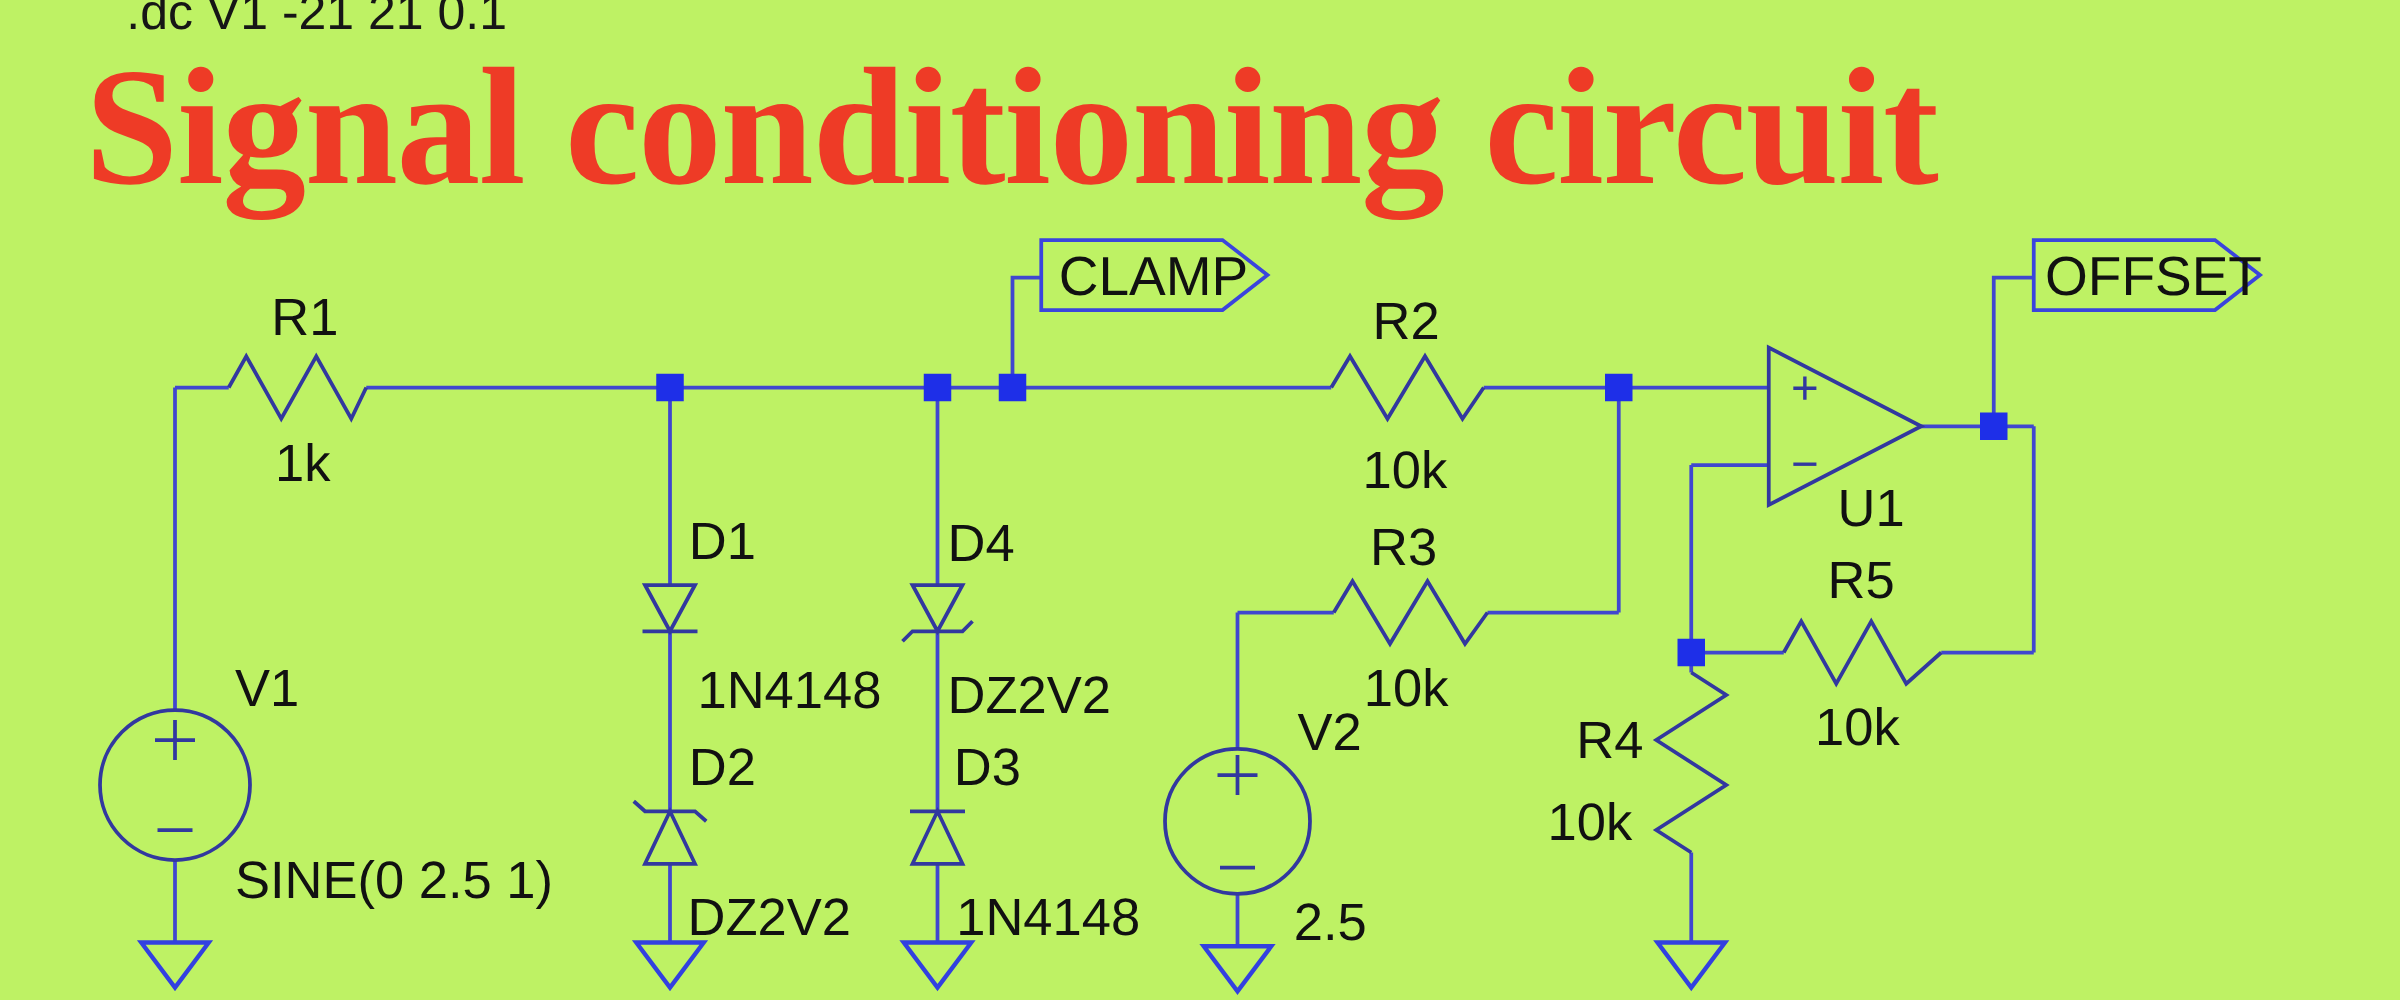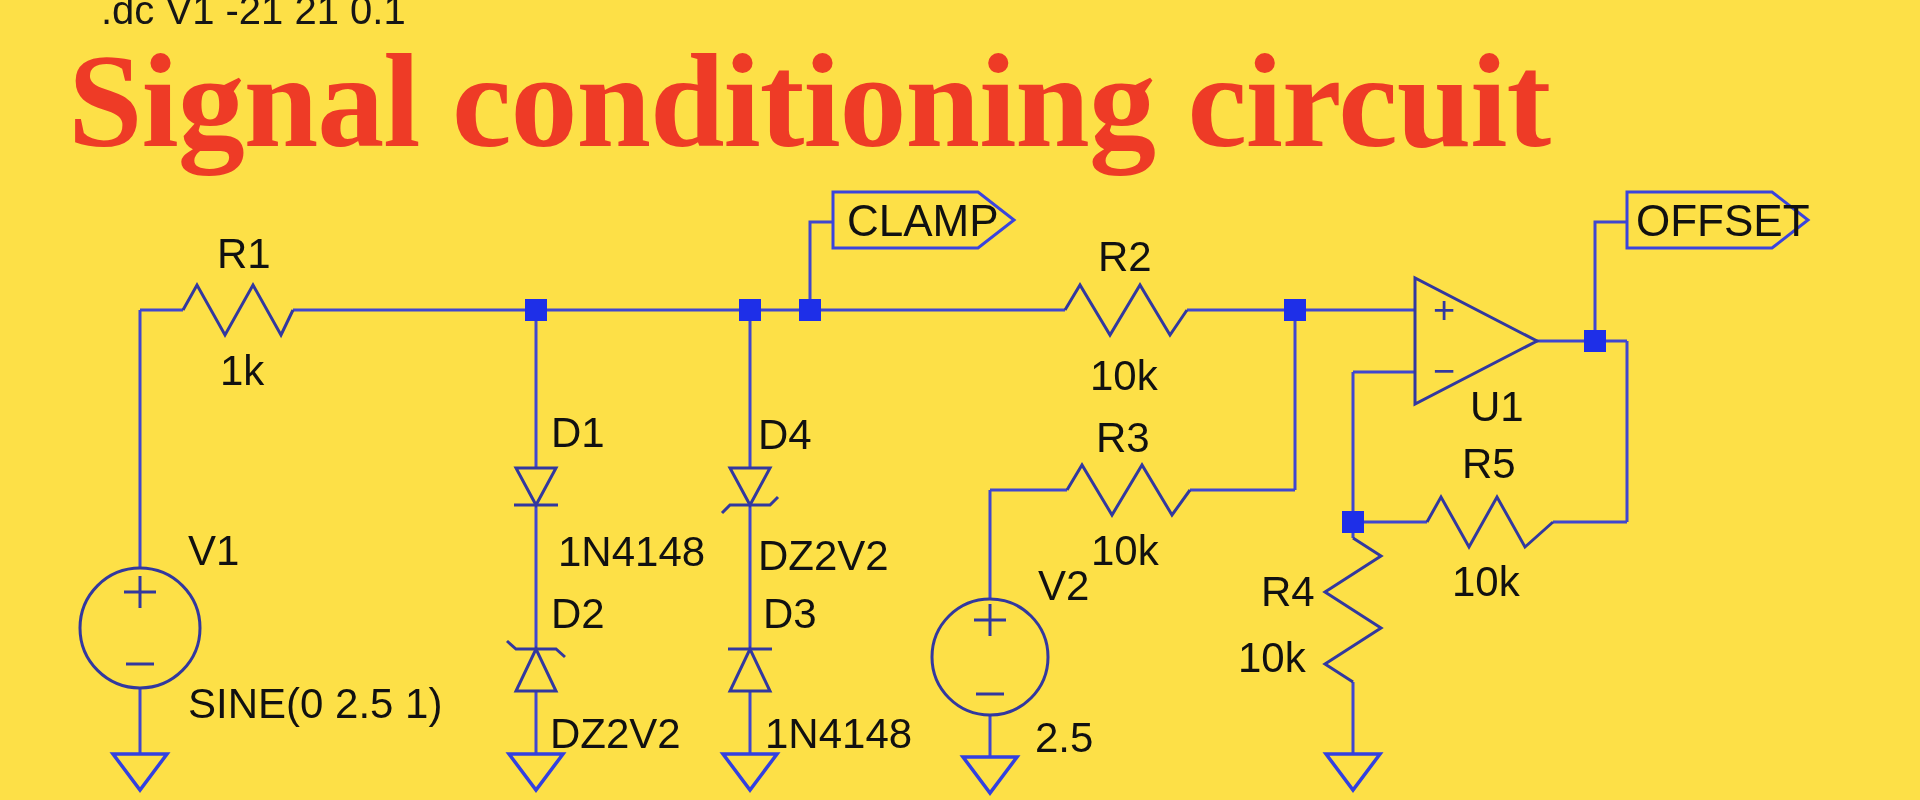--- a/index.html
+++ b/index.html
@@ -1,18 +1,18 @@
 <!DOCTYPE html>
 <html><head>
 <meta charset="utf-8">
 <style>
   html,body{margin:0;padding:0;background:#888;}
   #canvas{
     position:relative;width:1920px;height:800px;overflow:hidden;
-    background:#fde047;font-family:"Liberation Sans",sans-serif;
+    background:#bef264;font-family:"Liberation Sans",sans-serif;
   }
   .directive{
     position:absolute;left:101px;color:#161616;font-size:40px;line-height:1;
     white-space:nowrap;z-index:3;letter-spacing:0px;
   }
   #dir-dc{top:-10px;}
   #dir-model{top:32px;}
   #dir-lib{top:74px;}
   #big-title{
     position:absolute;left:68px;top:34px;z-index:2;

